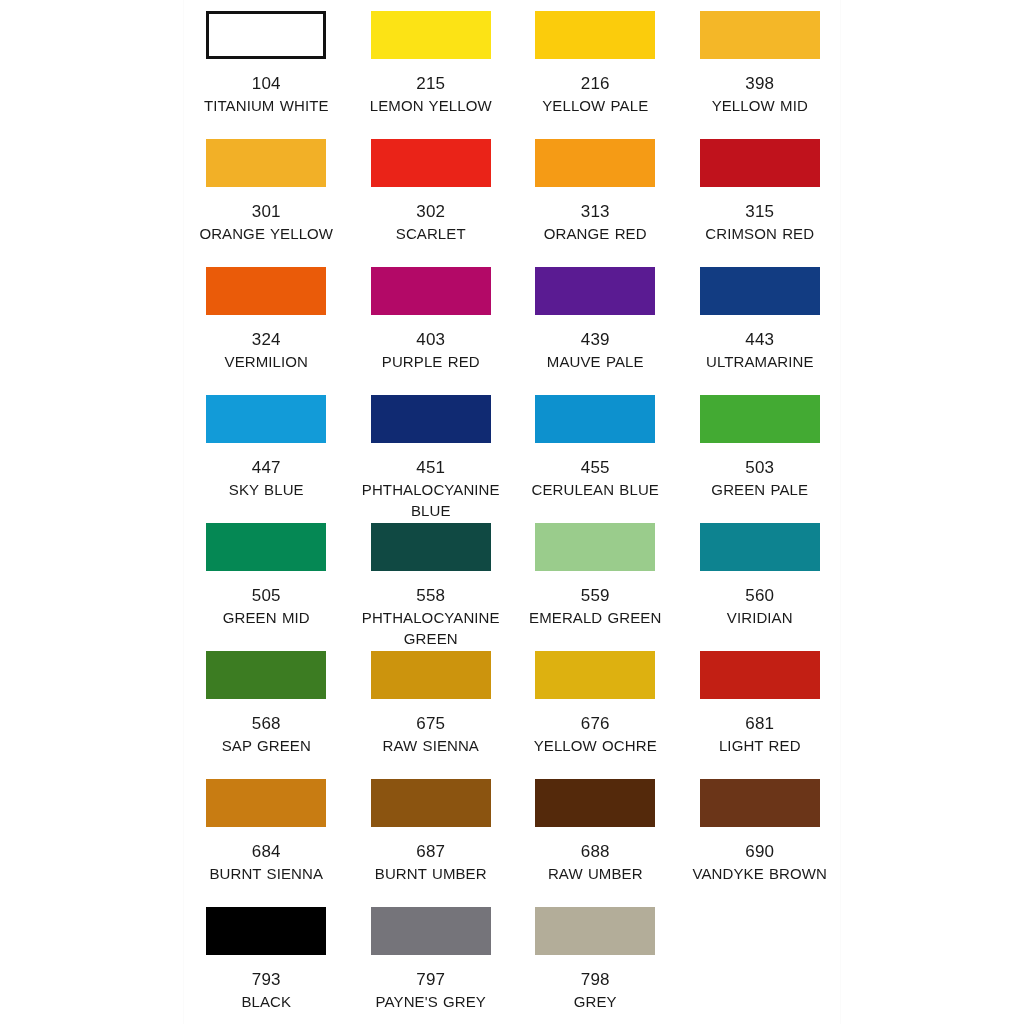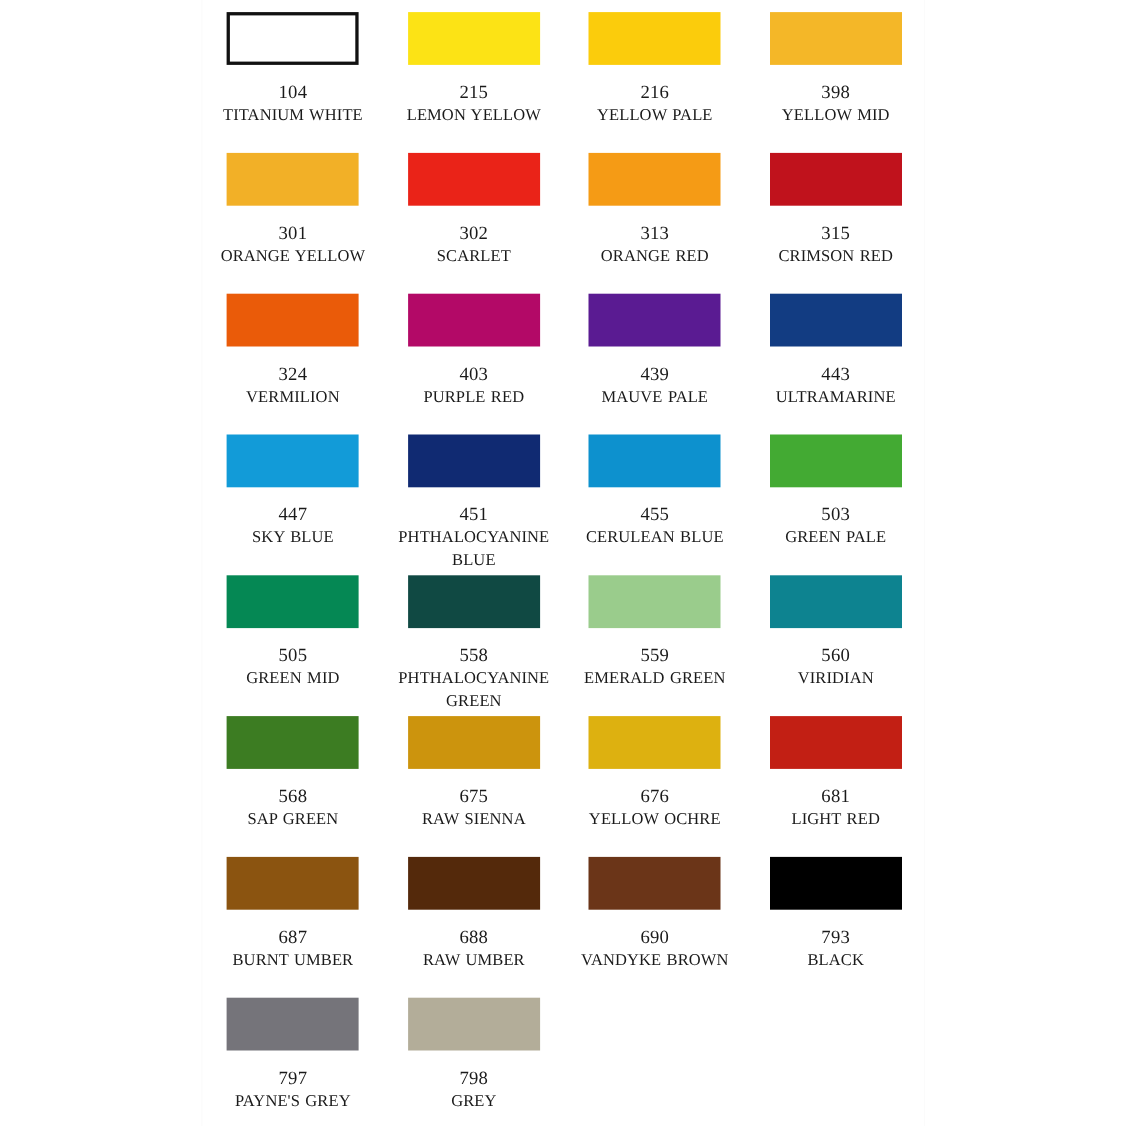--- a/index.html
+++ b/index.html
@@ -46,21 +46,20 @@
     row-gap: 0px;
   }
 
   .swatch-cell {
     position: relative;
     display: flex;
     flex-direction: column;
     align-items: center;
     padding-top: 11px;
     box-sizing: border-box;
-    font-family: Liberation Serif, serif;
   }
 
   .swatch-chip {
     width: 120px;
     height: 48px;
     box-sizing: border-box;
     flex: 0 0 auto;
   }
   .swatch-chip.outlined {
     border: 3px solid #111111;
@@ -206,20 +205,25 @@
           <div class="swatch-chip" style="background: rgb(221, 177, 16);"></div>
           <div class="swatch-code">676</div>
           <div class="swatch-name">YELLOW OCHRE</div>
         </div>
         <div class="swatch-cell">
           <div class="swatch-chip" style="background: rgb(194, 31, 20);"></div>
           <div class="swatch-code">681</div>
           <div class="swatch-name">LIGHT RED</div>
         </div>
         <div class="swatch-cell">
+          <div class="swatch-chip" style="background: rgb(200, 124, 18);"></div>
+          <div class="swatch-code">684</div>
+          <div class="swatch-name">BURNT SIENNA</div>
+        </div>
+        <div class="swatch-cell">
           <div class="swatch-chip" style="background: rgb(139, 84, 16);"></div>
           <div class="swatch-code">687</div>
           <div class="swatch-name">BURNT UMBER</div>
         </div>
         <div class="swatch-cell">
           <div class="swatch-chip" style="background: rgb(84, 41, 11);"></div>
           <div class="swatch-code">688</div>
           <div class="swatch-name">RAW UMBER</div>
         </div>
         <div class="swatch-cell">

